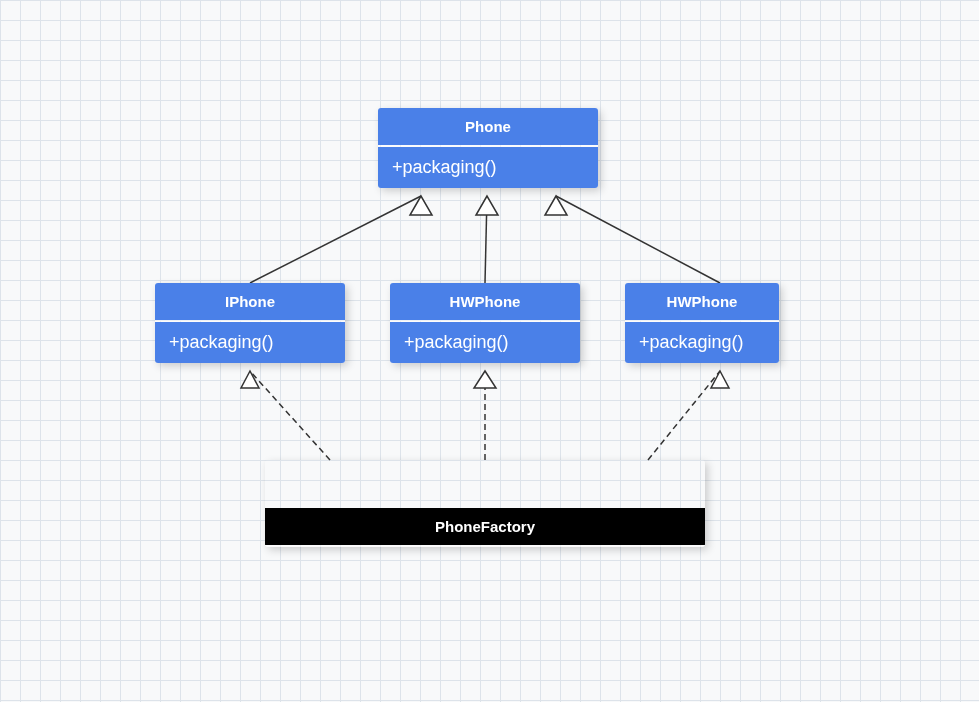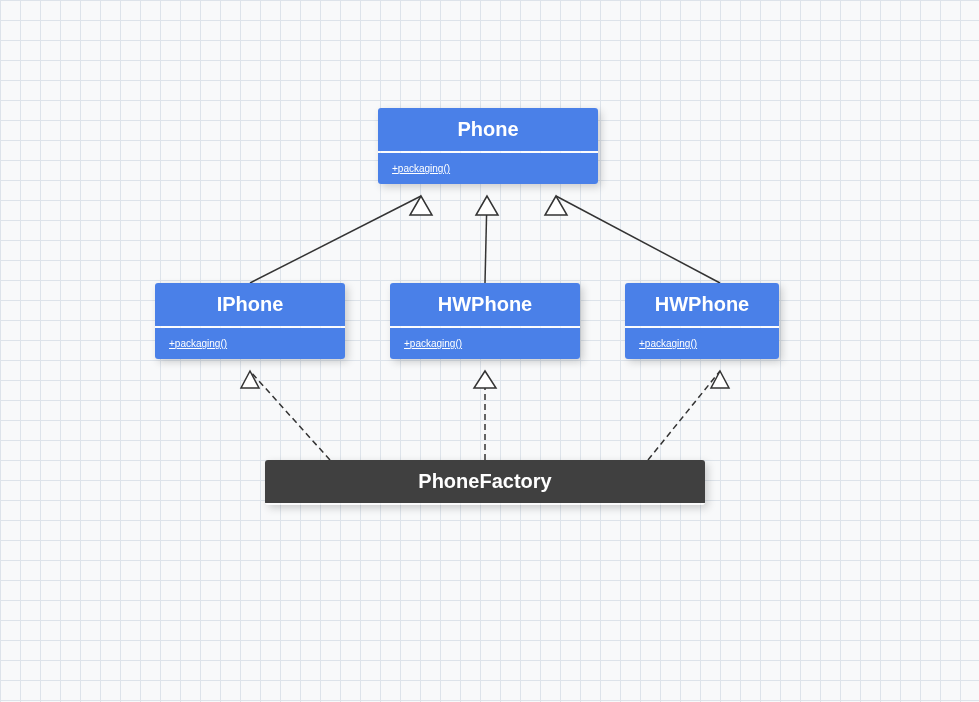--- a/index.html
+++ b/index.html
@@ -29,46 +29,46 @@
       position: absolute;
       border-radius: 3px;
       box-shadow: 3px 3px 8px rgba(0,0,0,0.18);
       overflow: hidden;
     }
 
     .uml-class .class-header {
       padding: 10px 14px;
       text-align: center;
       font-weight: bold;
-      font-size: 20px;
+      font-size: 15px;
       color: #fff;
     }
 
     .uml-class .class-divider {
       height: 2px;
       background: rgba(255,255,255,0.5);
     }
 
     .uml-class .class-body {
       padding: 10px 14px;
-      font-size: 10px;
+      font-size: 18px;
       color: #fff;
-      text-decoration: underline;
     }
 
     
     .blue-class .class-header,
     .blue-class .class-body {
       background-color: #4a80e8;
     }
 
     
     .pink-class .class-header,
     .pink-class .class-body {
-      background-color: #404040;
+      background-color: #000000;
+      margin-top: 48px;
     }
 
     
     .arrows-svg {
       position: absolute;
       top: 0; left: 0;
       width: 979px;
       height: 702px;
       pointer-events: none;
     }

